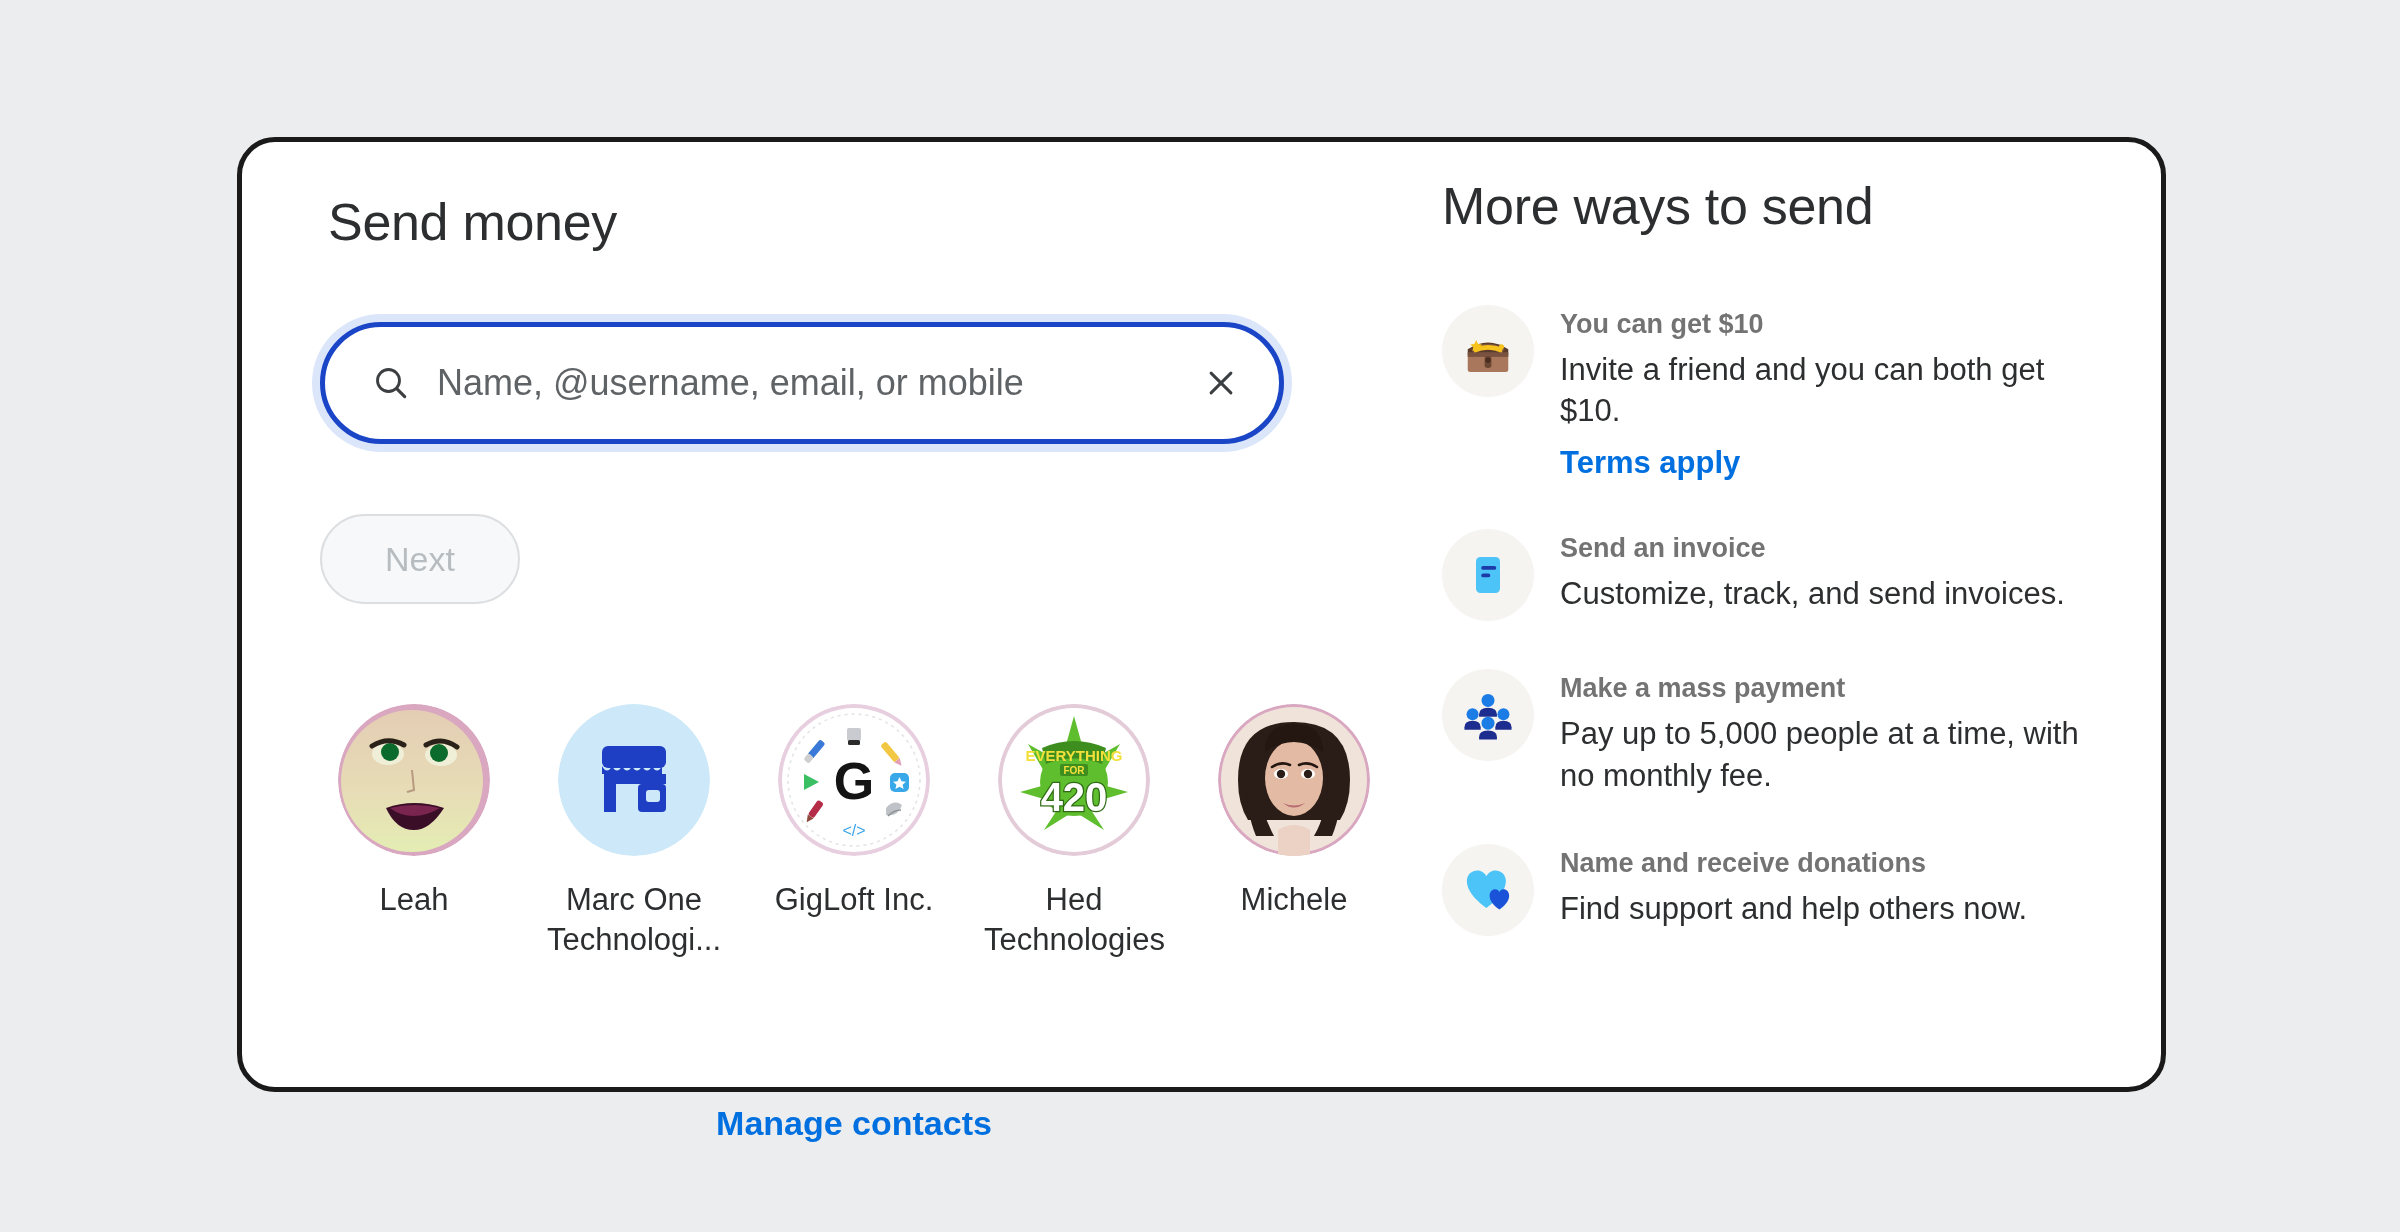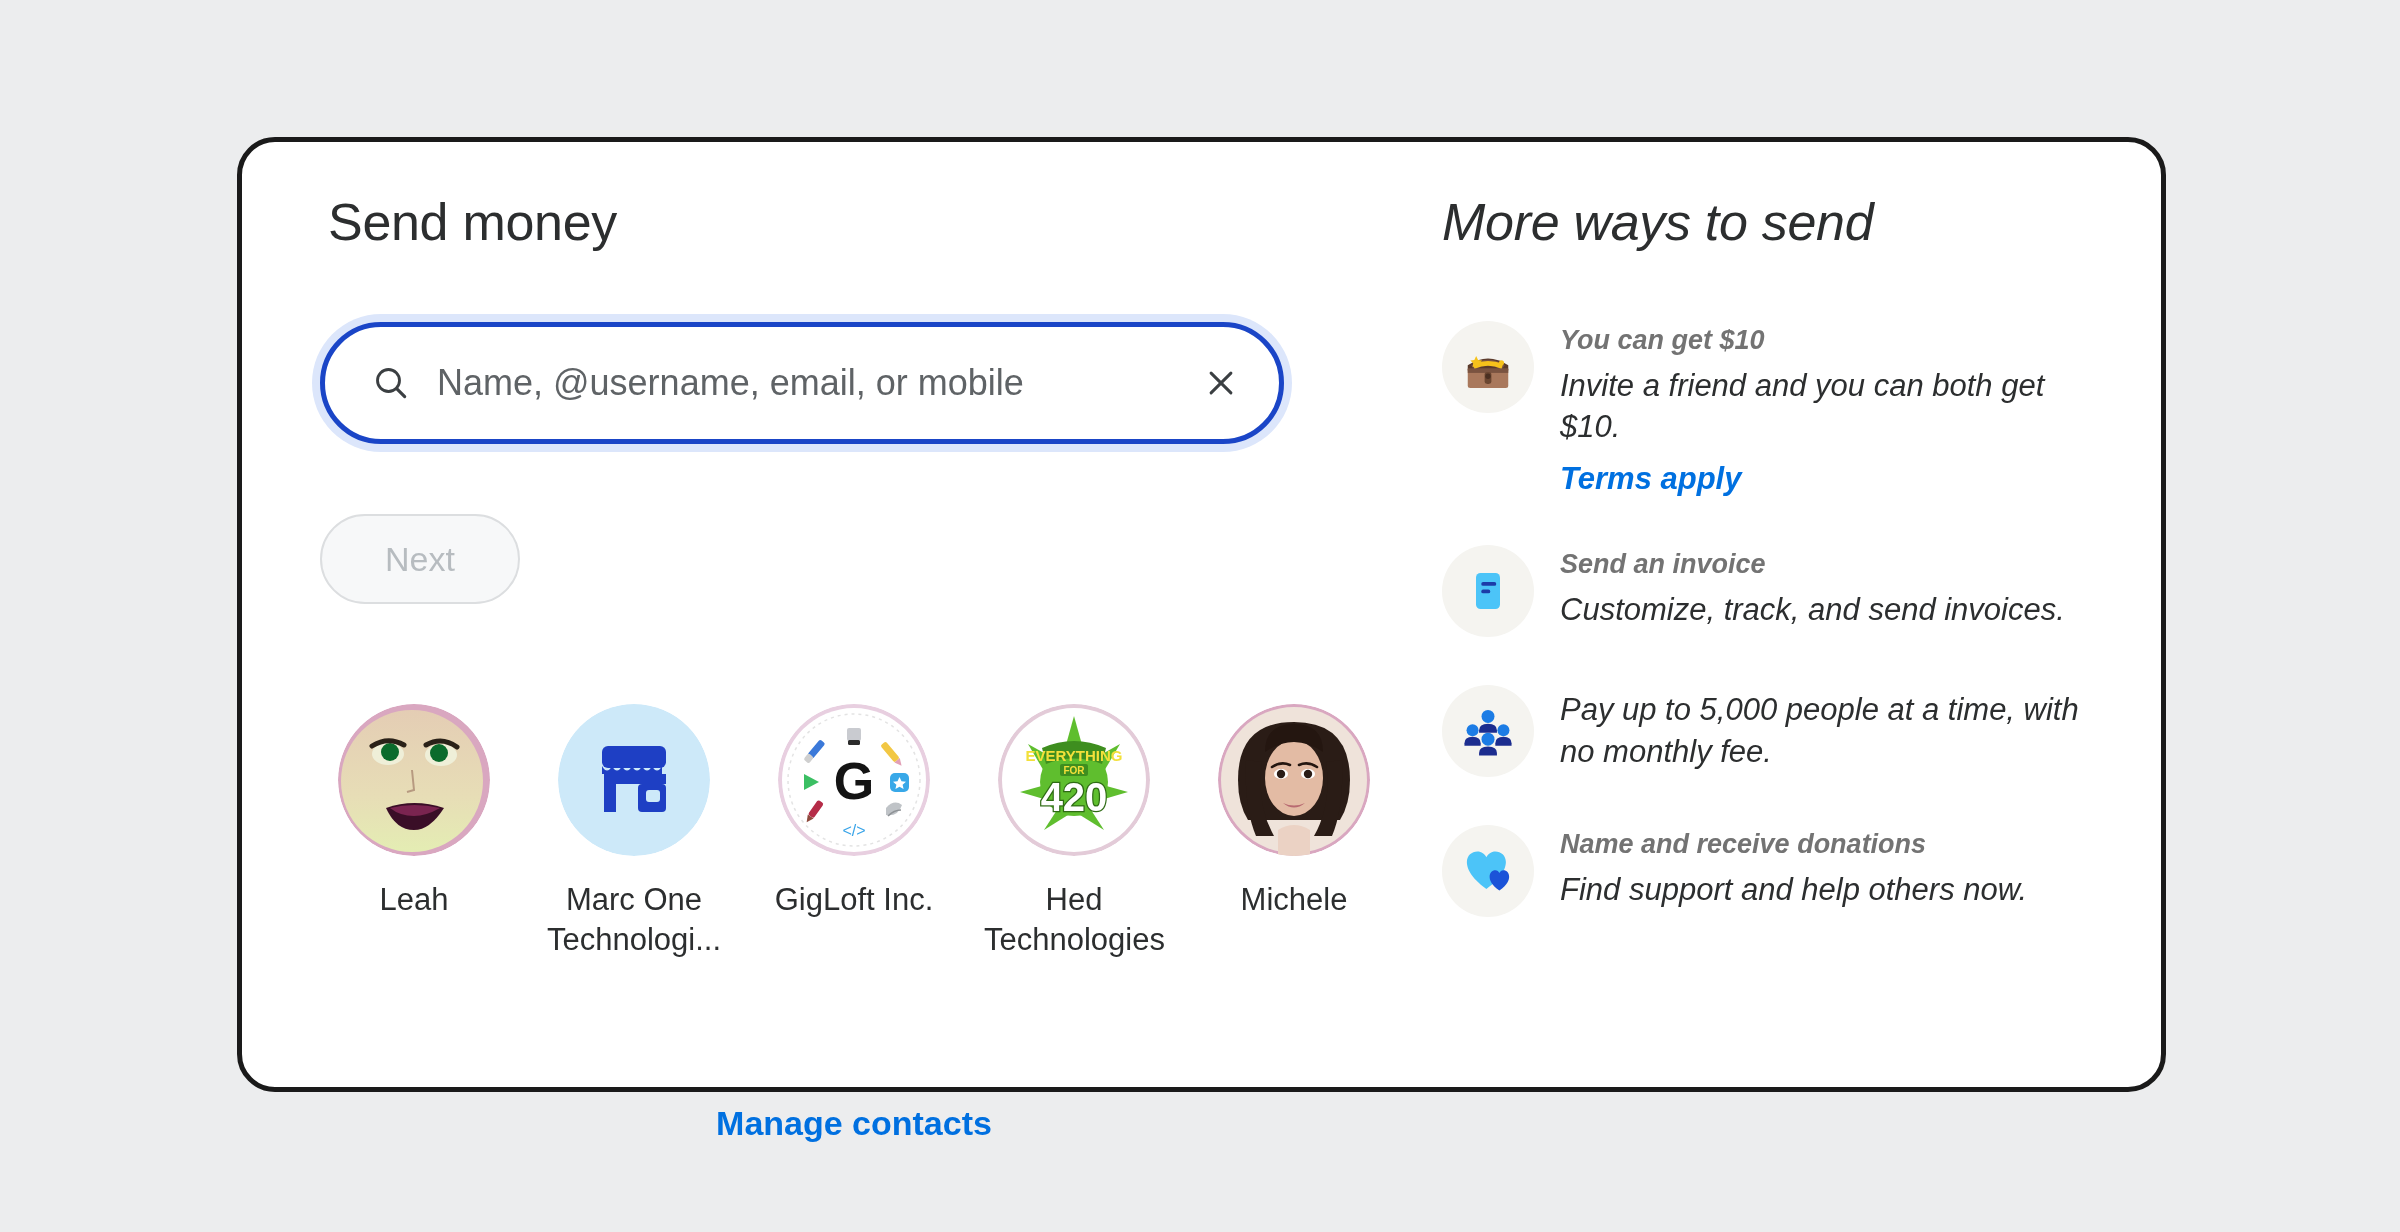--- a/index.html
+++ b/index.html
@@ -182,23 +182,22 @@
     font-weight: bold;
     color: #0070E0;
     text-decoration: none;
     cursor: pointer;
   }
 
   
   .right-col {
     position: absolute;
     left: 1200px;
-    top: 52px;
+    top: 36px;
     width: 640px;
-    font-style: italic;
   }
 
   .promo-list { margin-top: 70px; }
 
   .promo {
     display: flex;
     align-items: flex-start;
     margin-bottom: 48px;
   }
   .promo:last-child { margin-bottom: 0; }
@@ -447,20 +446,21 @@
                 <path d="M21 31 q0 -8 11 -8 q11 0 11 8 l0 3 l-22 0 Z" fill="#1C2D8F"></path>
                 <circle cx="13" cy="31" r="7.4" fill="#1C7CE5"></circle>
                 <path d="M3 47 q0 -8 10 -8 q10 0 10 8 l0 3 l-20 0 Z" fill="#1C2D8F"></path>
                 <circle cx="51" cy="31" r="7.4" fill="#1C7CE5"></circle>
                 <path d="M41 47 q0 -8 10 -8 q10 0 10 8 l0 3 l-20 0 Z" fill="#1C2D8F"></path>
                 <circle cx="32" cy="42" r="8" fill="#1C7CE5"></circle>
                 <path d="M21 59 q0 -8 11 -8 q11 0 11 8 l0 3 l-22 0 Z" fill="#1C2D8F"></path>
               </svg>
             </div>
             <div class="promo-body">
+              <div class="promo-title">Make a mass payment</div>
               <div class="promo-desc">Pay up to 5,000 people at a time, with no monthly fee.</div>
             </div>
           </div>
 
           <div class="promo">
             <div class="promo-icon">
               <svg width="52" height="52" viewBox="0 0 64 64">
                 <path d="M30 54 C10 40 6 28 6 21 C6 13 12 8 19 8 C24 8 28 11 30 15 C32 11 36 8 41 8 C48 8 54 13 54 21 C54 28 50 40 30 54 Z" fill="#4CC4F8"></path>
                 <path d="M46 56 C36 49 34 43 34 39 C34 34 37 31 41 31 C43.5 31 45 32.5 46 34.5 C47 32.5 48.5 31 51 31 C55 31 58 34 58 39 C58 43 56 49 46 56 Z" fill="#1B53D8"></path>
               </svg>

